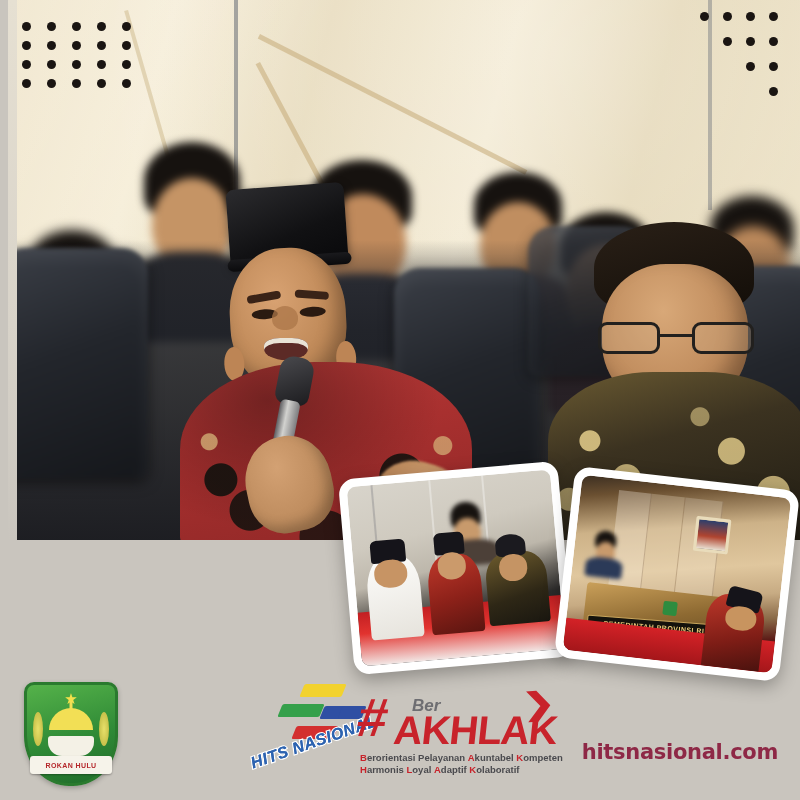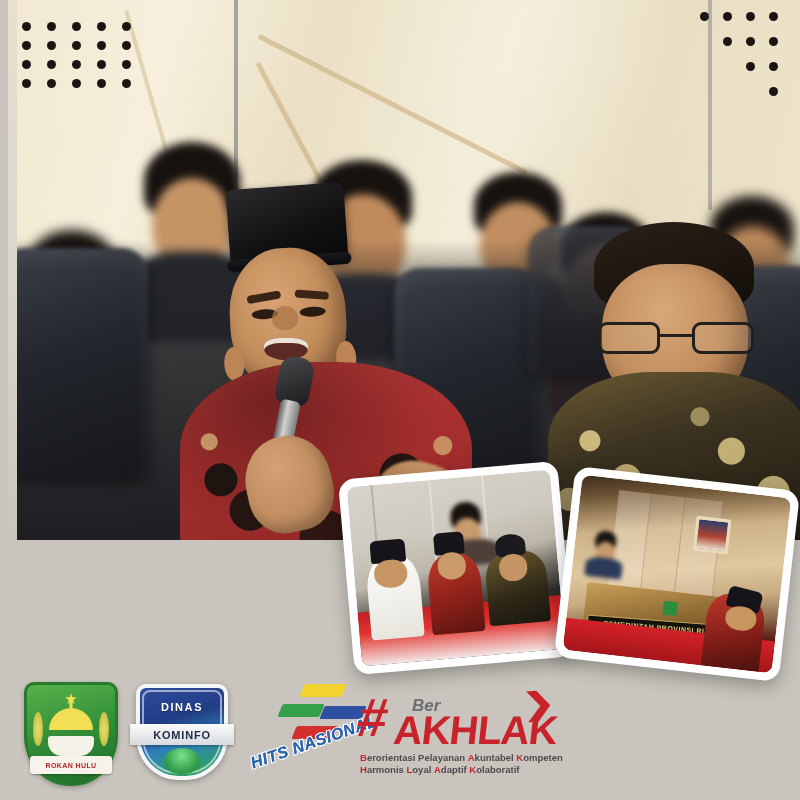--- a/index.html
+++ b/index.html
@@ -530,29 +530,20 @@
       <div class="crest-grain" style="left:9px;"></div>
       <div class="crest-grain" style="right:9px;"></div>
       <div class="crest-star">★</div>
       <div class="crest-dome"></div>
       <div class="crest-book"></div>
       <div class="crest-ribbon">
         <span>ROKAN HULU</span>
       </div>
     </div>
 
-    <div class="kominfo">
-      <div class="k-shield"></div>
-      <div class="k-inner"></div>
-      <div class="k-globe"></div>
-      <div class="k-dinas">DINAS</div>
-      <div class="k-banner">
-        <span>KOMINFO</span>
-      </div>
-    </div>
 
     <div class="hits">
       <div class="hits-blocks">
         <div class="hb" style="left:26px; top:0;  background:#f2d22e;"></div>
         <div class="hb" style="left:44px; top:0;  background:#f2d22e;"></div>
         <div class="hb" style="left:4px;  top:20px; background:#35a04b;"></div>
         <div class="hb" style="left:22px; top:20px; background:#35a04b;"></div>
         <div class="hb" style="left:46px; top:22px; background:#2f4fa3;"></div>
         <div class="hb" style="left:64px; top:22px; background:#2f4fa3;"></div>
         <div class="hb" style="left:18px; top:42px; background:#d32f2f;"></div>
@@ -568,14 +559,15 @@
       <div class="ak-ber">Ber</div>
       <div class="ak-main">AKHLAK</div>
       <div class="ak-sub1">
         <b>B</b>erorientasi Pelayanan <b>A</b>kuntabel <b>K</b>ompeten
       </div>
       <div class="ak-sub2">
         <b>H</b>armonis <b>L</b>oyal <b>A</b>daptif <b>K</b>olaboratif
       </div>
     </div>
 
+    <div class="website">hitsnasional.com</div>
   </div>
 </div>
 
 </body></html>

